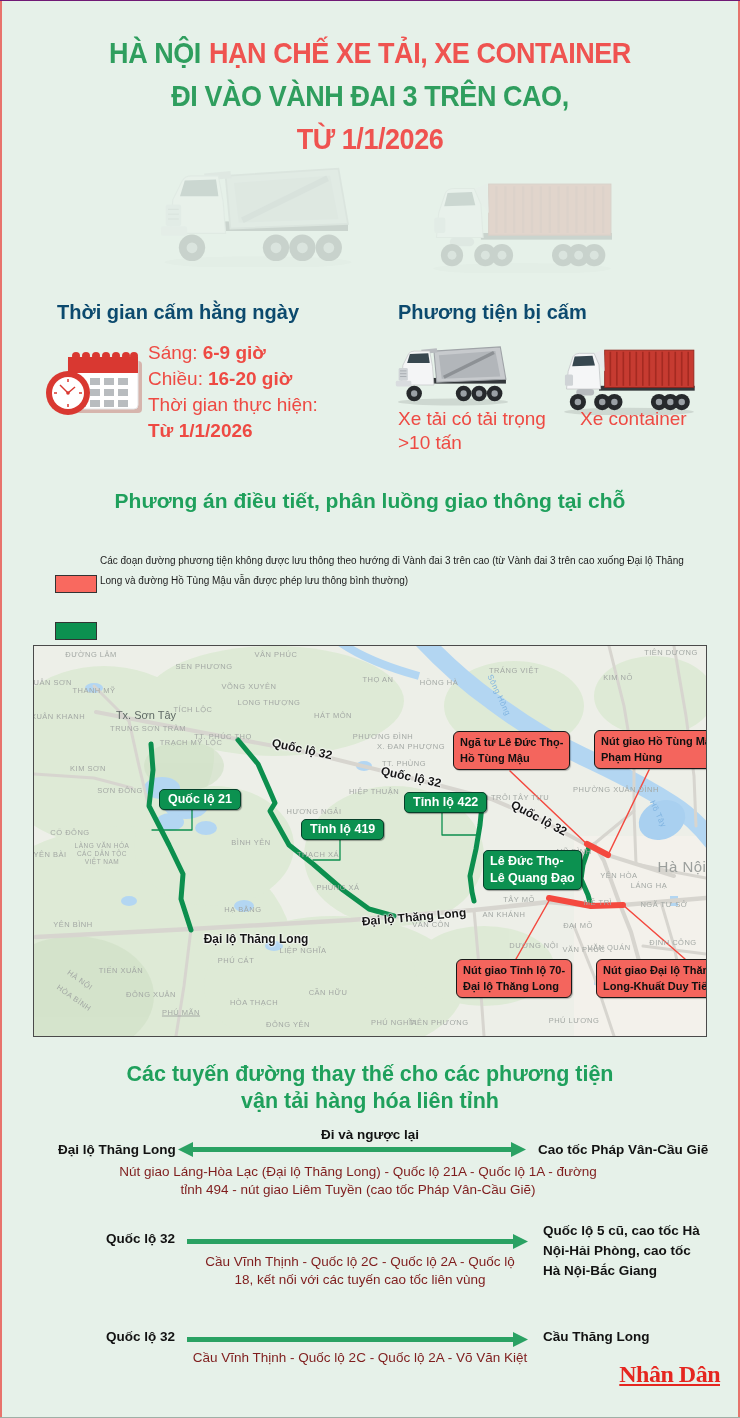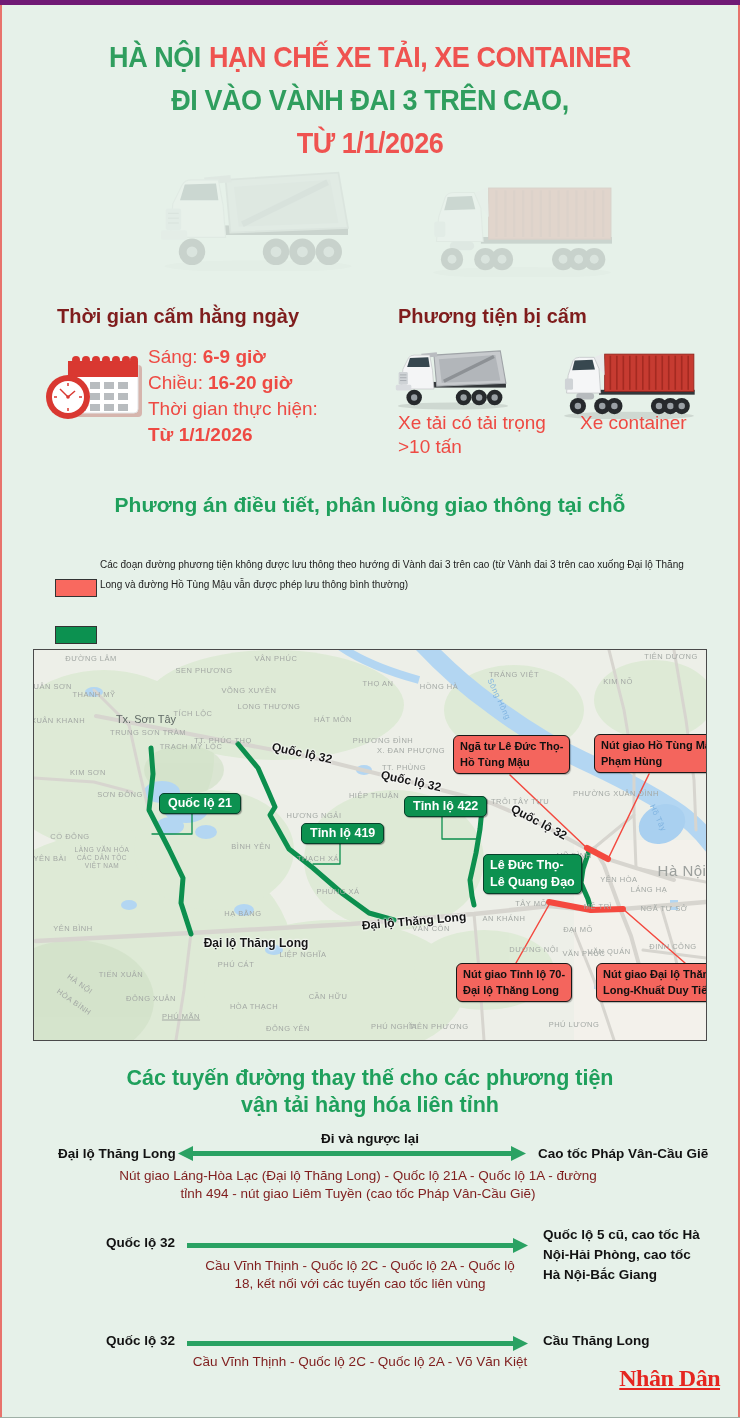--- a/index.html
+++ b/index.html
@@ -1,30 +1,30 @@
 <!DOCTYPE html>
 <html><head>
 <meta charset="utf-8">
 <style>
   html,body{margin:0;padding:0;background:#cfd8d2;}
   #page{position:relative;width:740px;height:1418px;margin:0 auto;background:#e6f1e9;
         font-family:"Liberation Sans",sans-serif;overflow:hidden;box-sizing:border-box;
-        border-top:5px solid #701a75;border-bottom:1px solid #9fb0a6;}
+        border-top:1px solid #701a75;border-bottom:1px solid #9fb0a6;}
   #page::before,#page::after{content:"";position:absolute;top:0;bottom:0;width:2px;background:#e8736c;z-index:50;}
   #page::before{left:0}#page::after{right:0}
   .abs{position:absolute;}
   
   .title{left:0;top:30px;width:740px;text-align:center;font-weight:bold;font-size:30px;line-height:43px;
          transform:scaleX(.9);letter-spacing:-0.5px;}
   .tg{color:#2f9e5e}.tr{color:#ef5350}
   .title .tg1{margin-right:9px}
   
   .faded{opacity:.15}
   
-  .colhead{font-size:20px;font-weight:bold;color:#7f1d1d;}
+  .colhead{font-size:20px;font-weight:bold;color:#0c4a6e;}
   .times{left:148px;top:339px;font-size:19px;line-height:26px;color:#ee4a43;}
   .times .b{font-weight:bold}
   .lbl{margin-right:5px}
   .vlabel{font-size:19px;line-height:24px;color:#ee4a43;}
   
   .sechead{width:740px;left:0;text-align:center;font-size:21px;font-weight:bold;color:#1fa05c;line-height:27px;}
   .swatch{width:42px;height:18px;border:1.5px solid #333;box-sizing:border-box;}
   .sw-red{background:#f9695f}.sw-green{background:#0c9150}
   .legendtext{width:596px;font-size:10px;line-height:19.5px;color:#1c1c1c;}
   
@@ -308,21 +308,21 @@
         <span class="mlabel " style="left: 340px; top: 145px;">HIỆP THUẬN</span>
         <span class="mlabel " style="left: 582px; top: 143px;">PHƯỜNG XUÂN ĐÌNH</span>
         <span class="mlabel " style="left: 280px; top: 165px;">HƯƠNG NGẢI</span>
         <span class="mlabel " style="left: 454px; top: 151px;">TRẠM TRÔI</span>
         <span class="mlabel " style="left: 497px; top: 151px;">TÂY TỰU</span>
         <span class="mlabel " style="left: 540px; top: 205px;">MỸ ĐÌNH</span>
         <span class="mlabel " style="left: 585px; top: 229px;">YÊN HÒA</span>
         <span class="mlabel " style="left: 615px; top: 239px;">LÁNG HẠ</span>
         <span class="mlabel " style="left: 630px; top: 258px;">NGÃ TƯ SỞ</span>
         <span class="mlabel " style="left: 564px; top: 256px;">MỄ TRÌ</span>
-        <span class="mlabel " style="left: 485px; top: 253px; margin-left: 12px;">TÂY MỖ</span>
+        <span class="mlabel " style="left: 485px; top: 253px;">TÂY MỖ</span>
         <span class="mlabel " style="left: 470px; top: 268px;">AN KHÁNH</span>
         <span class="mlabel " style="left: 397px; top: 278px;">VÂN CÔN</span>
         <span class="mlabel " style="left: 544px; top: 279px;">ĐẠI MỖ</span>
         <span class="mlabel " style="left: 500px; top: 299px;">DƯƠNG NỘI</span>
         <span class="mlabel " style="left: 550px; top: 303px;">VĂN PHÚC</span>
         <span class="mlabel " style="left: 575px; top: 301px;">VĂN QUÁN</span>
         <span class="mlabel " style="left: 639px; top: 296px;">ĐỊNH CÔNG</span>
         <span class="mlabel " style="left: 540px; top: 374px;">PHÚ LƯƠNG</span>
         <span class="mlabel " style="left: 360px; top: 376px;">PHÚ NGHĨA</span>
         <span class="mlabel " style="left: 405px; top: 376px;">TIÊN PHƯƠNG</span>

